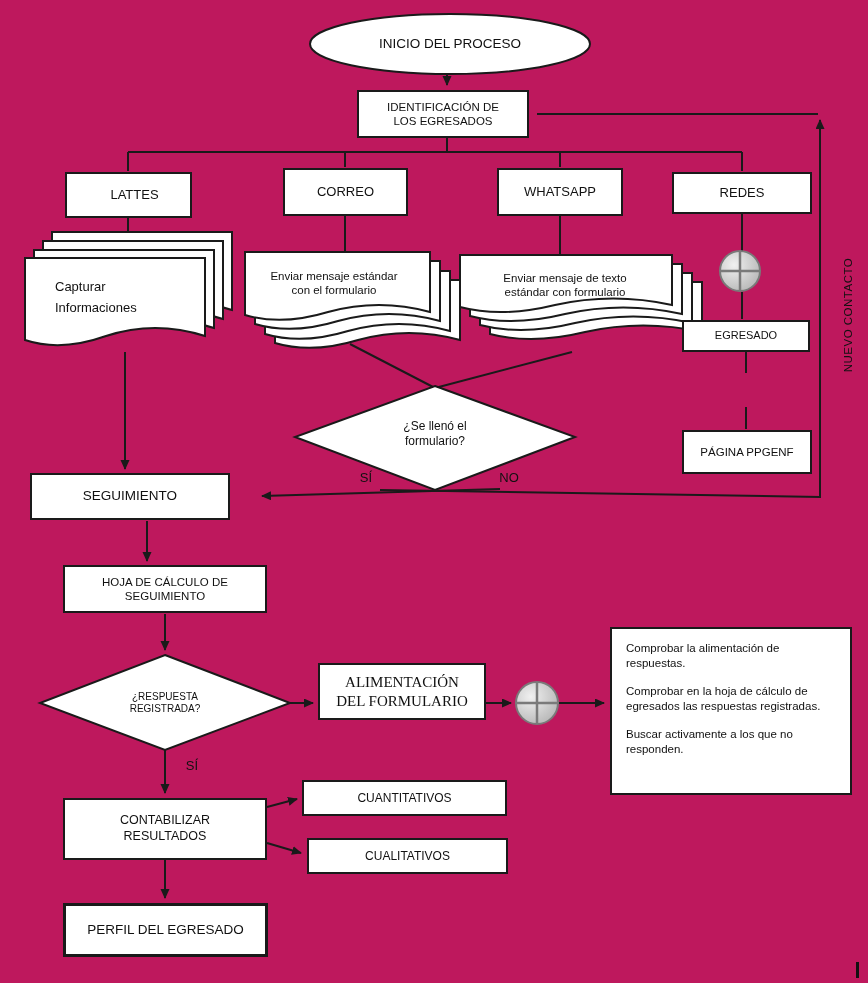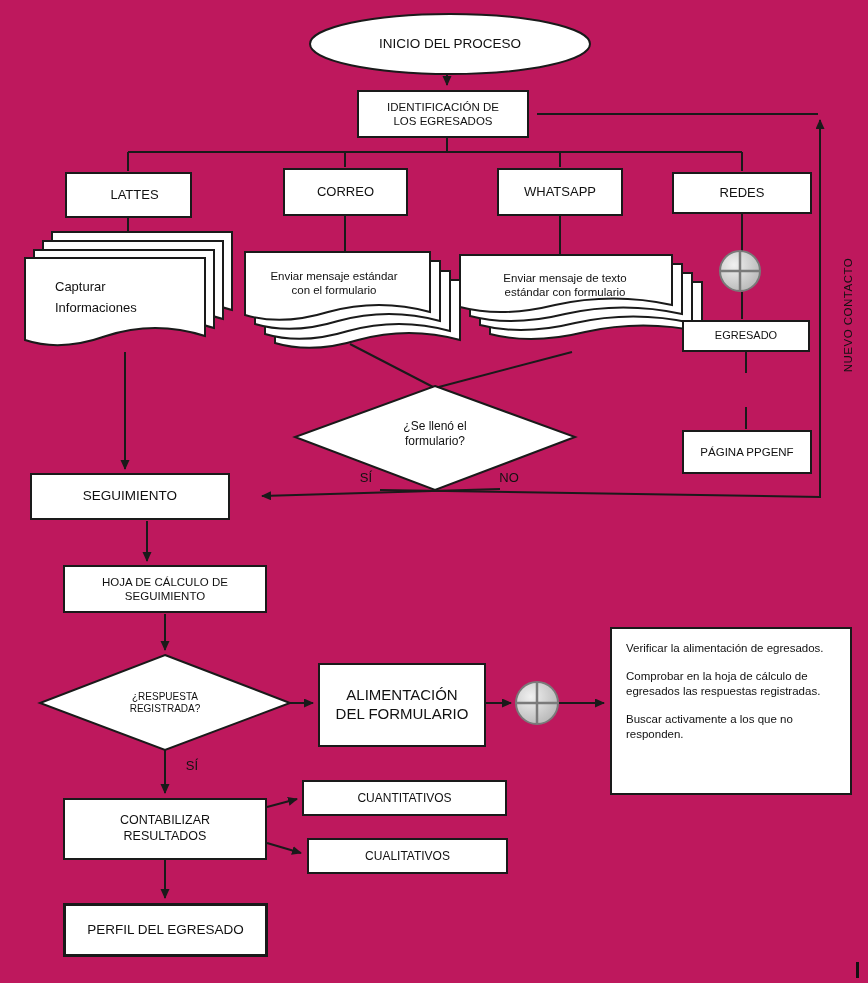--- a/index.html
+++ b/index.html
@@ -137,25 +137,25 @@
 
   <div class="node box f135" style="left:30px; top:473px; width:200px; height:47px;">SEGUIMIENTO</div>
 
   <div class="node box f115" style="left:63px; top:565px; width:204px; height:48px;">HOJA DE CÁLCULO DE
 SEGUIMIENTO</div>
 
   <div class="node f10" style="left:85px; top:681px; width:160px; height:44px;">¿RESPUESTA
 REGISTRADA?</div>
   <div class="node f13" style="left:178px; top:756px; width:28px; height:20px;">SÍ</div>
 
-  <div class="node box f15" style="left:318px; top:663px; width:168px; height:84px;">ALIMENTACIÓN
+  <div class="node box f15" style="left:318px; top:663px; width:168px; height:57px;font-family:Liberation Serif, serif;">ALIMENTACIÓN
 DEL FORMULARIO</div>
 
   <div class="notes" style="left:610px; top:627px; width:242px; height:168px;">
-    <p>Verificar la alimentación de egresados.</p>
+    <p>Comprobar la alimentación de respuestas.</p>
     <p>Comprobar en la hoja de cálculo de egresados las respuestas registradas.</p>
     <p>Buscar activamente a los que no responden.</p>
   </div>
 
   <div class="node box f125" style="left:63px; top:798px; width:204px; height:62px;">CONTABILIZAR
 RESULTADOS</div>
   <div class="node box f12" style="left:302px; top:780px; width:205px; height:36px;">CUANTITATIVOS</div>
   <div class="node box f12" style="left:307px; top:838px; width:201px; height:36px;">CUALITATIVOS</div>
 
   <div class="node box b3 f135" style="left:63px; top:903px; width:205px; height:54px;">PERFIL DEL EGRESADO</div>

